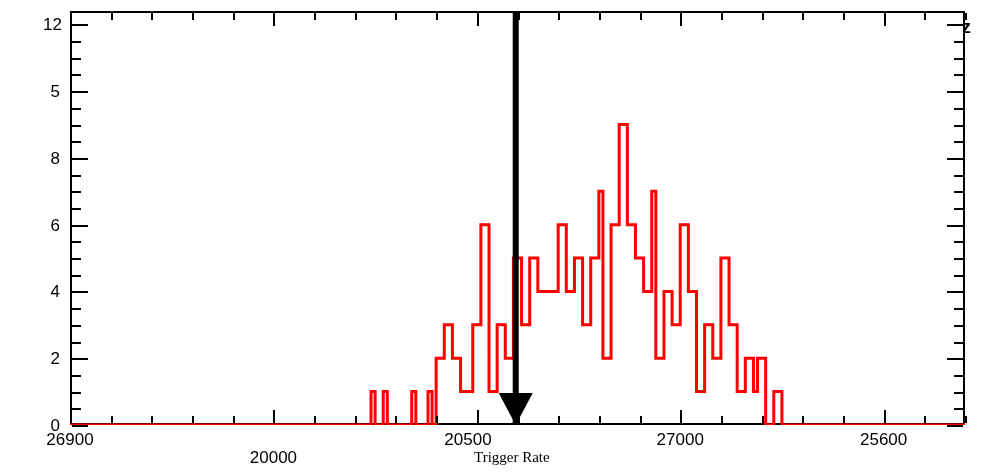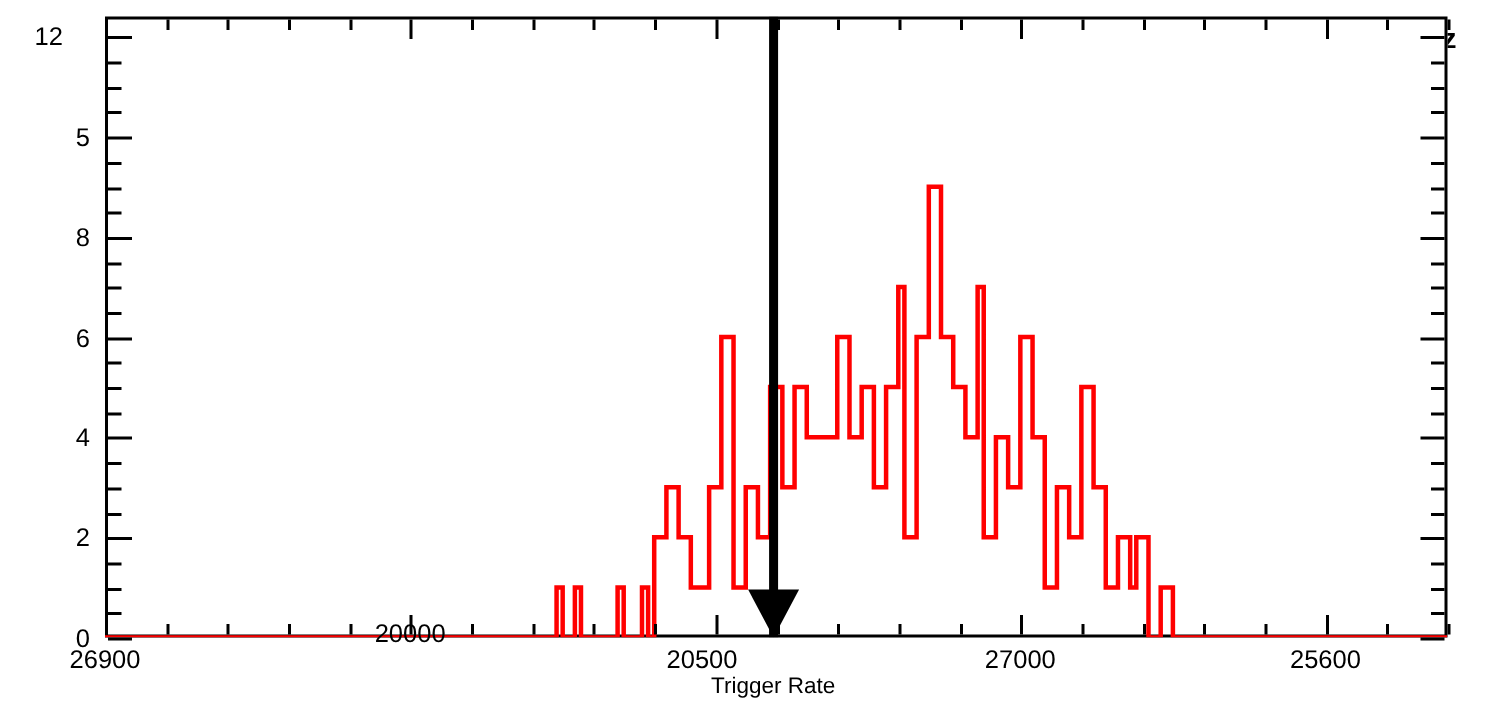--- a/index.html
+++ b/index.html
@@ -158,25 +158,25 @@
       <div class="xtick minor" style="left: 965px; top: 416px;"></div>
       <div class="xtick minor" style="left: 965px; top: 13px;"></div>
     </div>
   <div id="ylabels">
       <div class="ylabel" style="width: 42px; left: 18px; top: 417px;">0</div>
       <div class="ylabel" style="width: 42px; left: 18px; top: 350.226px;">2</div>
       <div class="ylabel" style="width: 42px; left: 18px; top: 283.452px;">4</div>
       <div class="ylabel" style="width: 42px; left: 18px; top: 216.677px;">6</div>
       <div class="ylabel" style="width: 42px; left: 18px; top: 149.903px;">8</div>
       <div class="ylabel" style="width: 42px; left: 18px; top: 83.129px;">5</div>
-      <div class="ylabel" style="width: 42px; left: 0; top: 16.3548px; text-align: right;">12</div>
+      <div class="ylabel" style="width: 42px; left: 20px; top: 16.3548px; text-align: right;">12</div>
     </div>
   <div id="xlabels">
       <div class="xlabel" style="width: 90px; left: 25px; top: 431px;">26900</div>
-      <div class="xlabel" style="width: 90px; left: 228.409px; top: 414px;">20000</div>
+      <div class="xlabel" style="width: 90px; left: 228.409px; top: 449px;">20000</div>
       <div class="xlabel" style="width: 90px; left: 423px; top: 431px;">20500</div>
       <div class="xlabel" style="width: 90px; left: 635.227px; top: 431px;">27000</div>
       <div class="xlabel" style="width: 90px; left: 838.636px; top: 431px;">25600</div>
     </div>
 
-  <div id="axis-title-x" style="left:474px; top:449px;">Trigger Rate</div>
+  <div id="axis-title-x" style="left:474px; top:449px;font-family:Liberation Serif, serif;">Trigger Rate</div>
 
 </div>
 
 </body></html>

